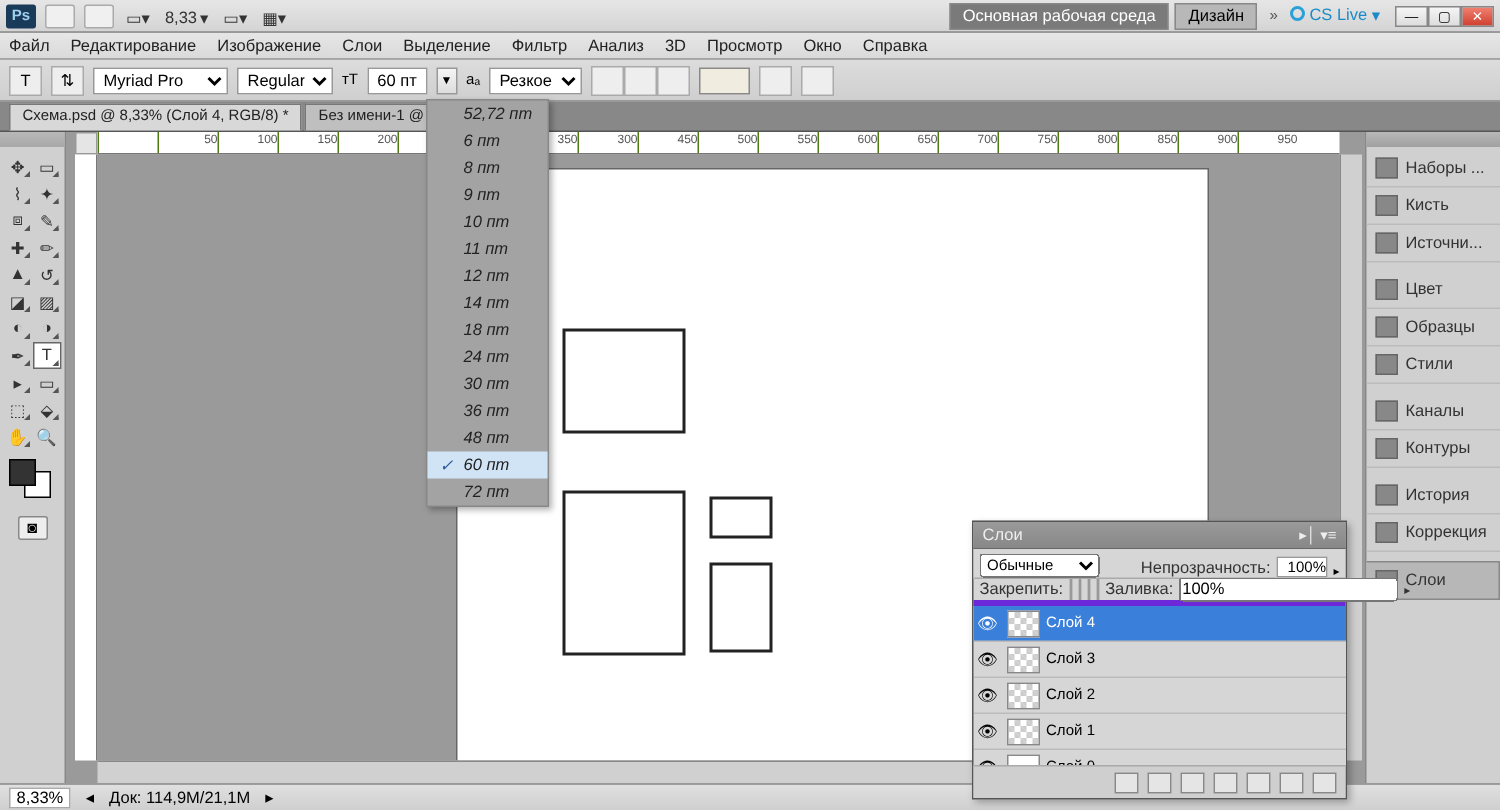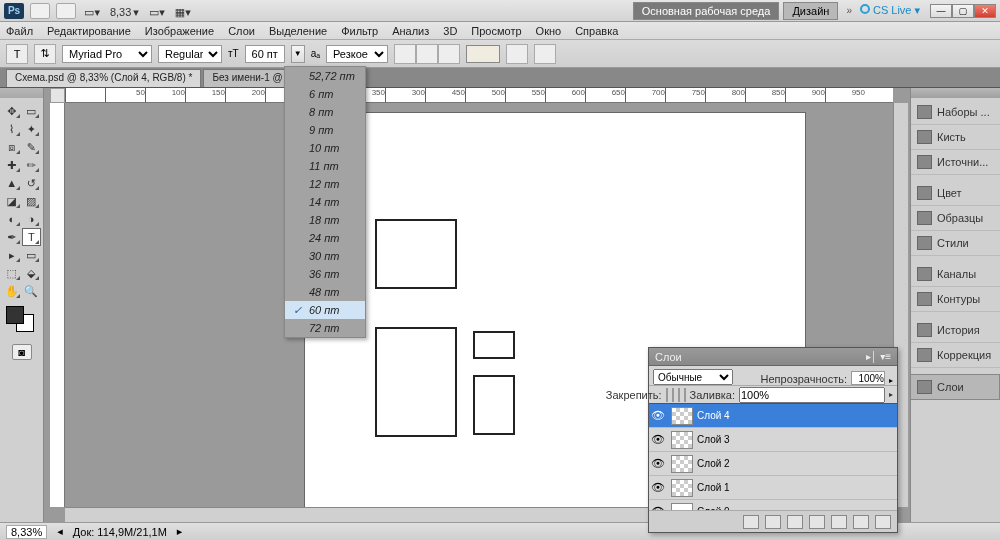--- a/index.html
+++ b/index.html
@@ -84,21 +84,21 @@
 .rsep { height:6px;}
 
 
 .layers { position: absolute; top: 347px; left: 648px; width: 250px; height: 186px; background: #d6d6d6; border: 1px solid #555; box-shadow: 2px 2px 5px rgba(0,0,0,.3); z-index: 40; display: flex; flex-direction: column; }
 .layers .hd { height: 18px; background: linear-gradient(#9a9a9a,#888); display: flex; align-items: center; padding: 0 6px; font-size: 10px; color: #eee; border-bottom: 1px solid #666; }
 .layers .hd .mx{margin-left:auto; font-size:10px;}
 .layers .opts { height: 20px; display: flex; align-items: flex-end; gap: 4px; padding: 0 4px; background: #d6d6d6; border-bottom: 1px solid #aaa; font-size: 10px; }
 .layers .opts select { height: 16px; font-size: 10px; width: 80px; }
 .layers .opts .lab { color: #333; }
 .layers .opts .num { width: 34px; height: 14px; font-size: 10px; text-align: right; border: 1px solid #999; }
-.layers .lock { height: 18px; display: flex; align-items: center; gap: 4px; padding: 0 4px; font-size: 10px; color: #333; border-bottom: 1px solid #6d28d9; justify-content: flex-end; }
+.layers .lock { height: 18px; display: flex; align-items: center; gap: 4px; padding: 0 4px; font-size: 10px; color: #333; border-bottom: 4px solid #6d28d9; }
 .layers .lock .lic { width: 14px; height: 14px; border: 1px solid #999; background:#eee;}
 .layers .list { flex: 1; overflow: auto; background: #d6d6d6; }
 .lrow { display: flex; align-items: center; height: 24px; border-bottom: 1px solid #bbb; }
 .lrow.sel { background: #3a7fd9; color: #fff; }
 .lrow .eye { width: 18px; text-align: center; font-size:11px;}
 .lrow .thumb { width: 22px; height: 18px; background: #fff; border: 1px solid #888; margin: 0 4px; background-image: linear-gradient(45deg,#ccc 25%,transparent 25%,transparent 75%,#ccc 75%),linear-gradient(45deg,#ccc 25%,transparent 25%,transparent 75%,#ccc 75%); background-size:8px 8px; background-position:0 0,4px 4px;}
 .lrow.plain .thumb{background:#fff;}
 .lrow .nm { font-size: 10px; }
 .layers .ft { height: 22px; background: #cfcfcf; border-top: 1px solid #aaa; display: flex; align-items: center; justify-content: flex-end; gap: 6px; padding: 0 6px; }
 .layers .ft .fic { width: 16px; height: 14px; border: 1px solid #888; background:#e5e5e5;}

